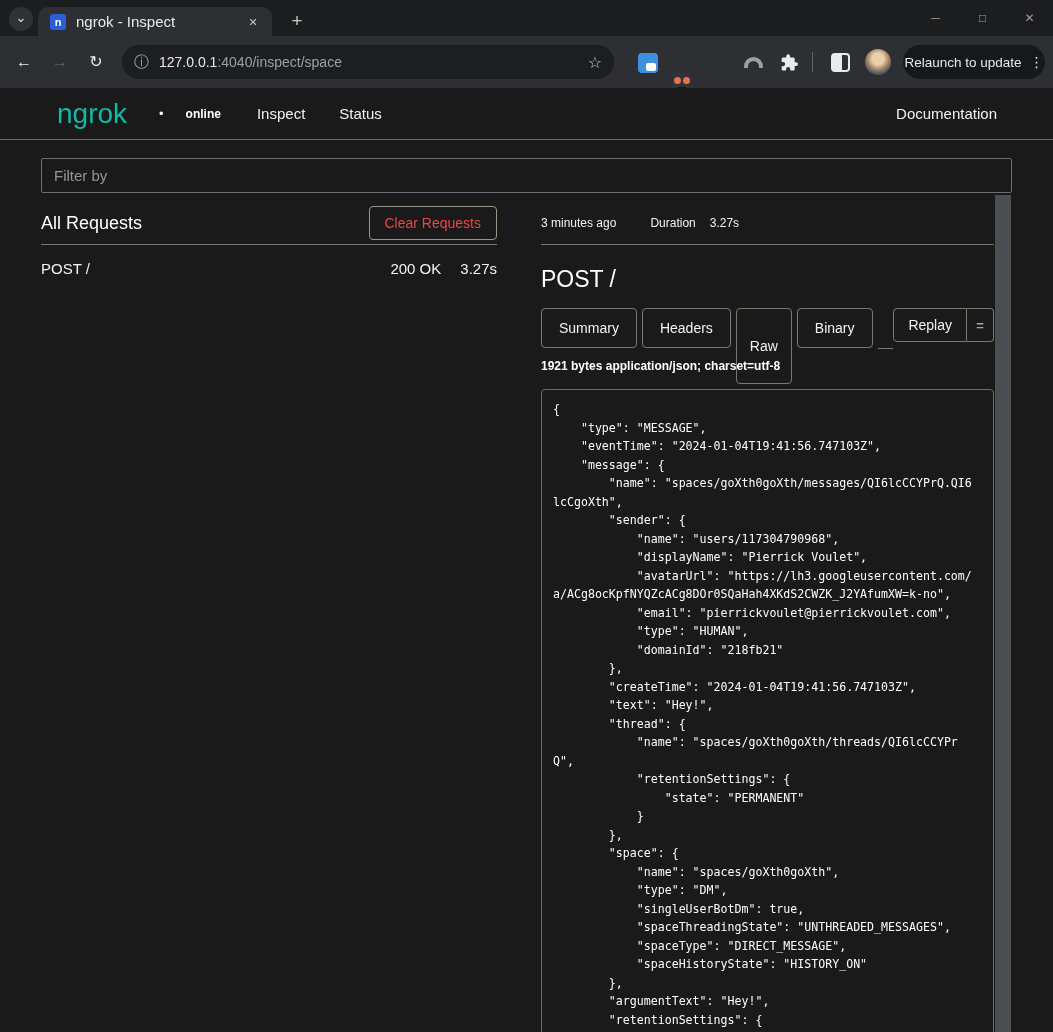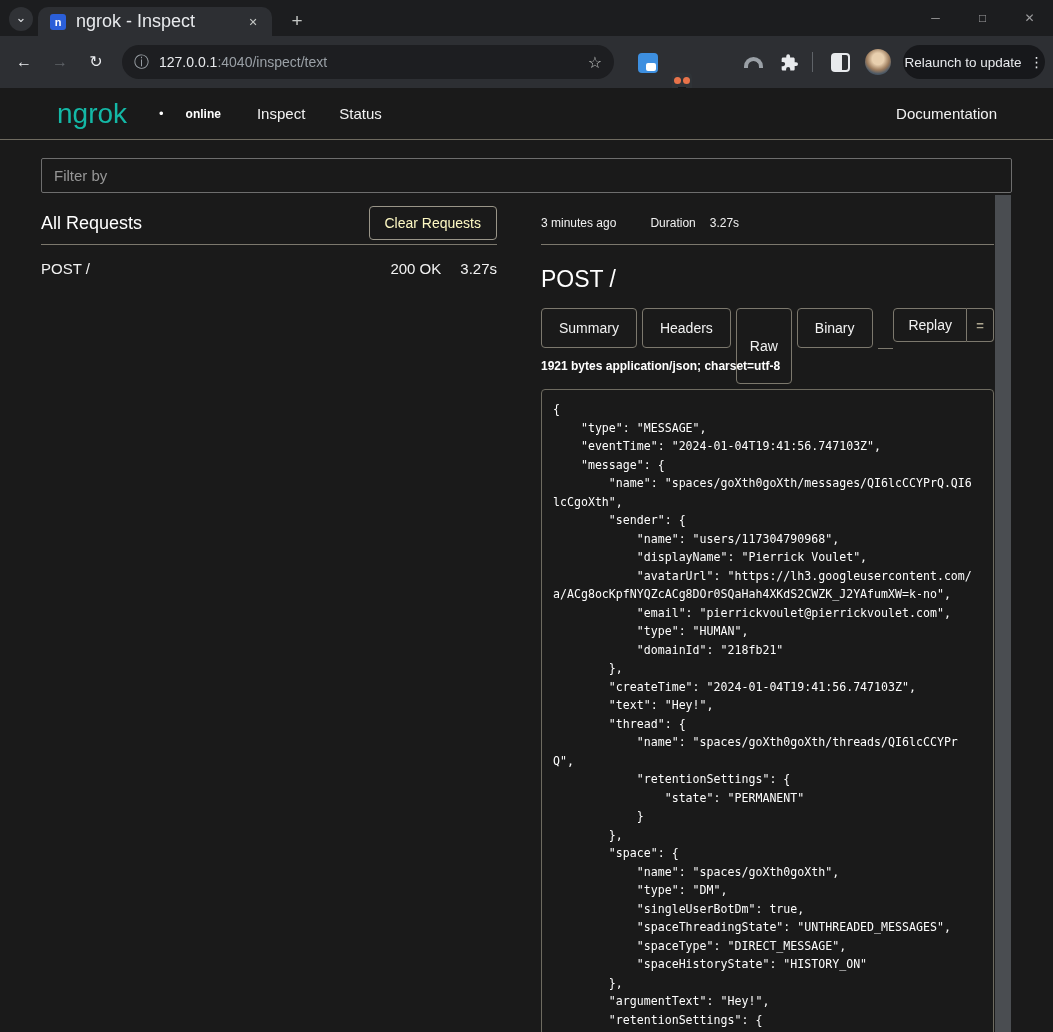--- a/index.html
+++ b/index.html
@@ -12,21 +12,21 @@
   }
 
   
   .titlebar { position: absolute; top: 0; left: 0; width: 1053px; height: 36px; background: #1c1d1f; }
   .tab-search { position: absolute; left: 9px; top: 7px; width: 24px; height: 24px; border-radius: 50%;
     background: #303236; color: #dfe1e4; font-size: 13px; line-height: 22px; text-align: center; cursor: pointer; }
   .tab { position: absolute; left: 38px; top: 7px; width: 234px; height: 29px; background: #2d2f33;
     border-radius: 10px 10px 0 0; display: flex; align-items: center; padding: 0 10px 0 12px; }
   .favicon { width: 16px; height: 16px; border-radius: 3px; background: #2b5fd9; color: #fff;
     font-size: 11px; font-weight: bold; line-height: 16px; text-align: center; flex: 0 0 auto; }
-  .tab-title { flex: 1; margin-left: 10px; font-size: 18px; color: #e8eaed; white-space: nowrap; overflow: hidden; }
+  .tab-title { flex: 1; margin-left: 10px; font-size: 15px; color: #e8eaed; white-space: nowrap; overflow: hidden; }
   .tab-close { color: #c4c7c5; font-size: 11px; width: 18px; height: 18px; line-height: 18px; text-align: center; border-radius: 50%; }
   .new-tab { position: absolute; left: 284px; top: 9px; width: 26px; height: 26px; color: #c4c7c5;
     font-size: 19px; line-height: 24px; text-align: center; border-radius: 50%; }
   .win-controls { position: absolute; right: 0; top: 0; height: 36px; display: flex; }
   .win-btn { width: 47px; height: 36px; color: #9e9ea0; font-size: 12px; line-height: 36px; text-align: center; }
 
   .toolbar { position: absolute; top: 36px; left: 0; width: 1053px; height: 52px; background: #2d2f33; }
   .nav-ico { position: absolute; top: 14px; width: 24px; height: 24px; text-align: center; line-height: 24px;
     font-size: 16px; color: #e8eaed; border-radius: 50%; }
   .omnibox { position: absolute; left: 122px; top: 9px; width: 492px; height: 34px; border-radius: 17px;
@@ -79,21 +79,21 @@
     border-radius: 2px; color: #e8e8e8; font-size: 15px; padding: 4px 12px; outline: none;
     font-family: "Liberation Sans", sans-serif; }
   .filter-input::placeholder { color: #969696; }
 
   .columns { display: flex; padding: 9px 0 0 41px; }
   .col-left { width: 456px; }
   .col-right { width: 453px; margin-left: 44px; }
 
   .panel-header { height: 42px; display: flex; align-items: center; justify-content: space-between; }
   .panel-title { font-size: 18px; color: #fff; }
-  .btn { background: transparent; border: 1px solid #999588; border-radius: 4px; color: #fef9c3;
+  .btn { background: transparent; border: 1px solid #999588; border-radius: 4px; color: #ef4444;
     font-size: 14px; padding: 8px 15px; font-family: "Liberation Sans", sans-serif; cursor: pointer; }
   .hr { border-bottom: 1px solid #7c786d; }
   .req-row { display: flex; align-items: center; padding-top: 15px; font-size: 15px; cursor: pointer; }
   .req-right { margin-left: auto; display: flex; gap: 19px; }
 
   .meta-row { height: 42px; display: flex; align-items: center; font-size: 12px; }
   .meta-duration-label { margin-left: 34px; }
   .meta-duration-value { margin-left: 14px; }
   .detail-title { margin-top: 21px; font-size: 23px; color: #fff; }
   .tabs-row { margin-top: 15px; display: flex; align-items: flex-start; height: 41px; }
@@ -133,21 +133,21 @@
     <span class="win-btn">✕</span>
   </div>
 </div>
 
 <div class="toolbar">
   <span class="nav-ico" style="left:12px;">←</span>
   <span class="nav-ico" style="left:48px;color:#5f6368;">→</span>
   <span class="nav-ico" style="left:84px;">↻</span>
   <div class="omnibox">
     <span class="site-info">ⓘ</span>
-    <span class="url"><span class="host">127.0.0.1</span><span class="path">:4040/inspect/text</span></span>
+    <span class="url"><span class="host">127.0.0.1</span><span class="path">:4040/inspect/space</span></span>
     <span class="star">☆</span>
   </div>
   <div class="ext ext-blue" style="left:638px;"></div>
   <div class="ext ext-robot" style="left:672px;"></div>
   <div class="ext ext-cam" style="left:708px;"></div>
   <div class="ext ext-arc" style="left:744px;"></div>
   <div class="ext" style="left:779px;">
     <svg width="20" height="20" viewBox="0 0 24 24">
         <path fill="#e8eaed" d="M20.5 11h-1.7V7.2c0-1-.8-1.7-1.7-1.7h-3.8V3.8a2.3 2.3 0 0 0-4.6 0v1.7H4.9c-1 0-1.7.8-1.7 1.7v3.6h1.7a2.5 2.5 0 0 1 0 5H3.2v3.6c0 1 .8 1.7 1.7 1.7h3.6v-1.7a2.5 2.5 0 0 1 5 0v1.7h3.6c1 0 1.7-.8 1.7-1.7v-3.8h1.7a2.3 2.3 0 0 0 0-4.6z"></path>
       </svg>

